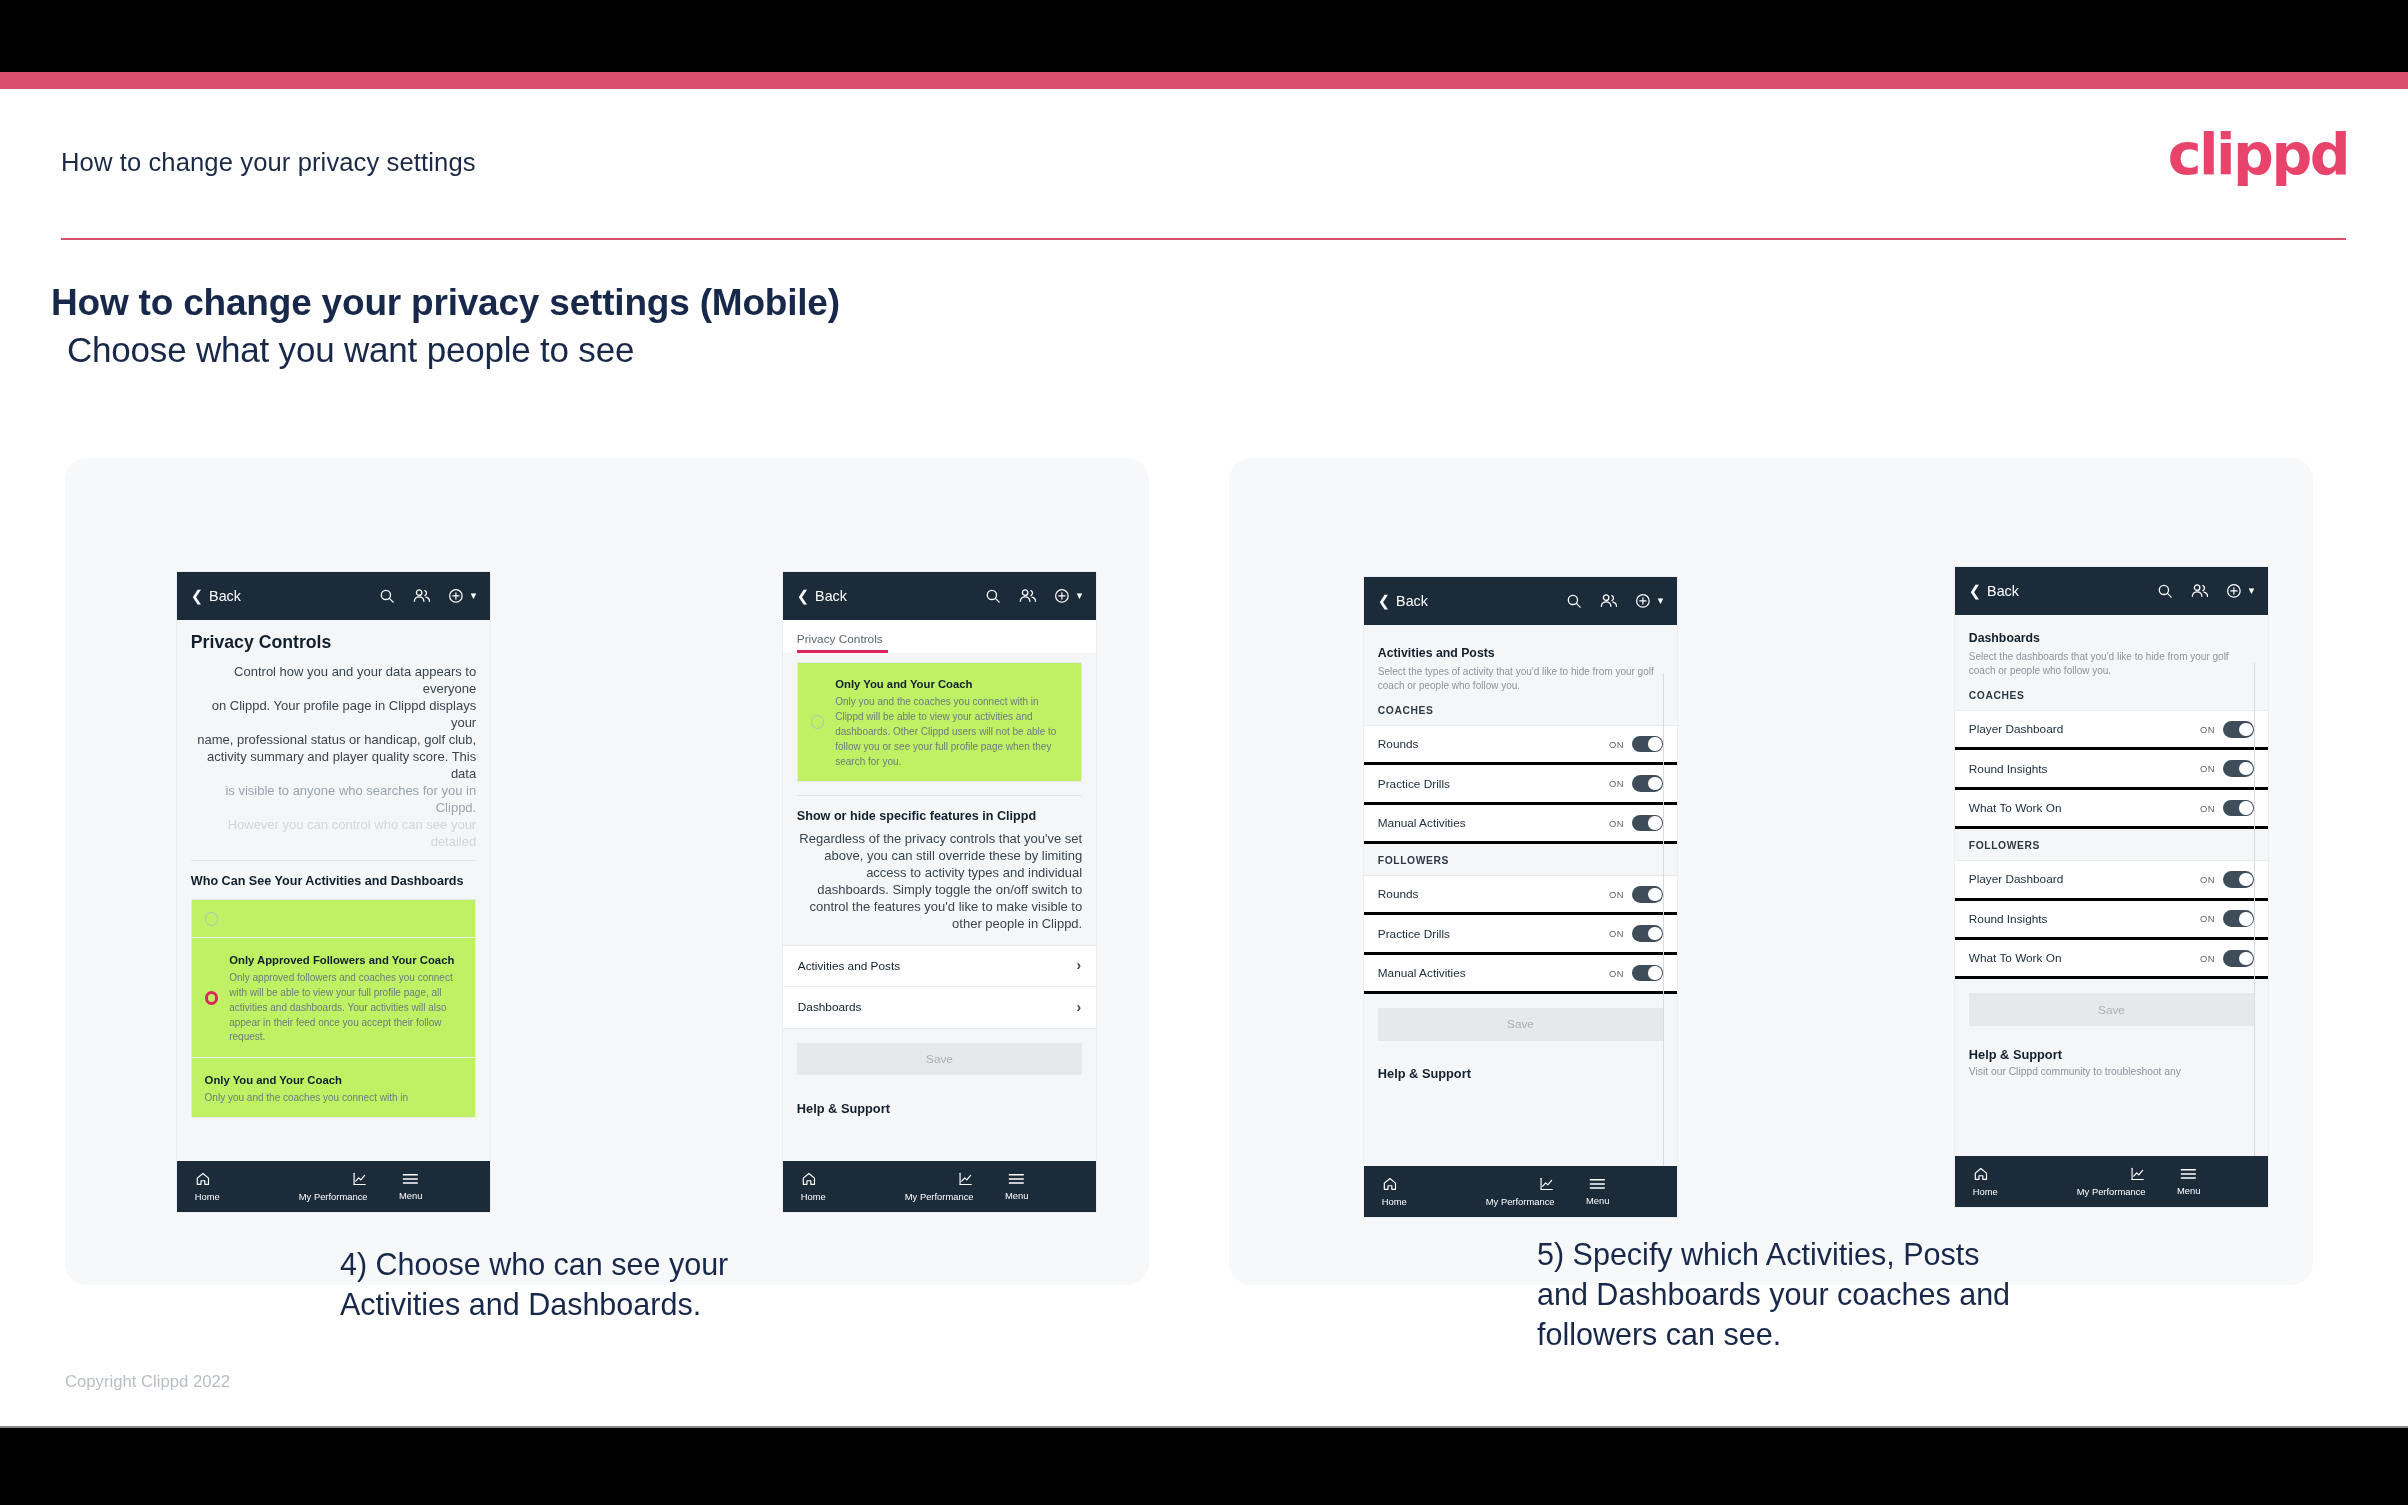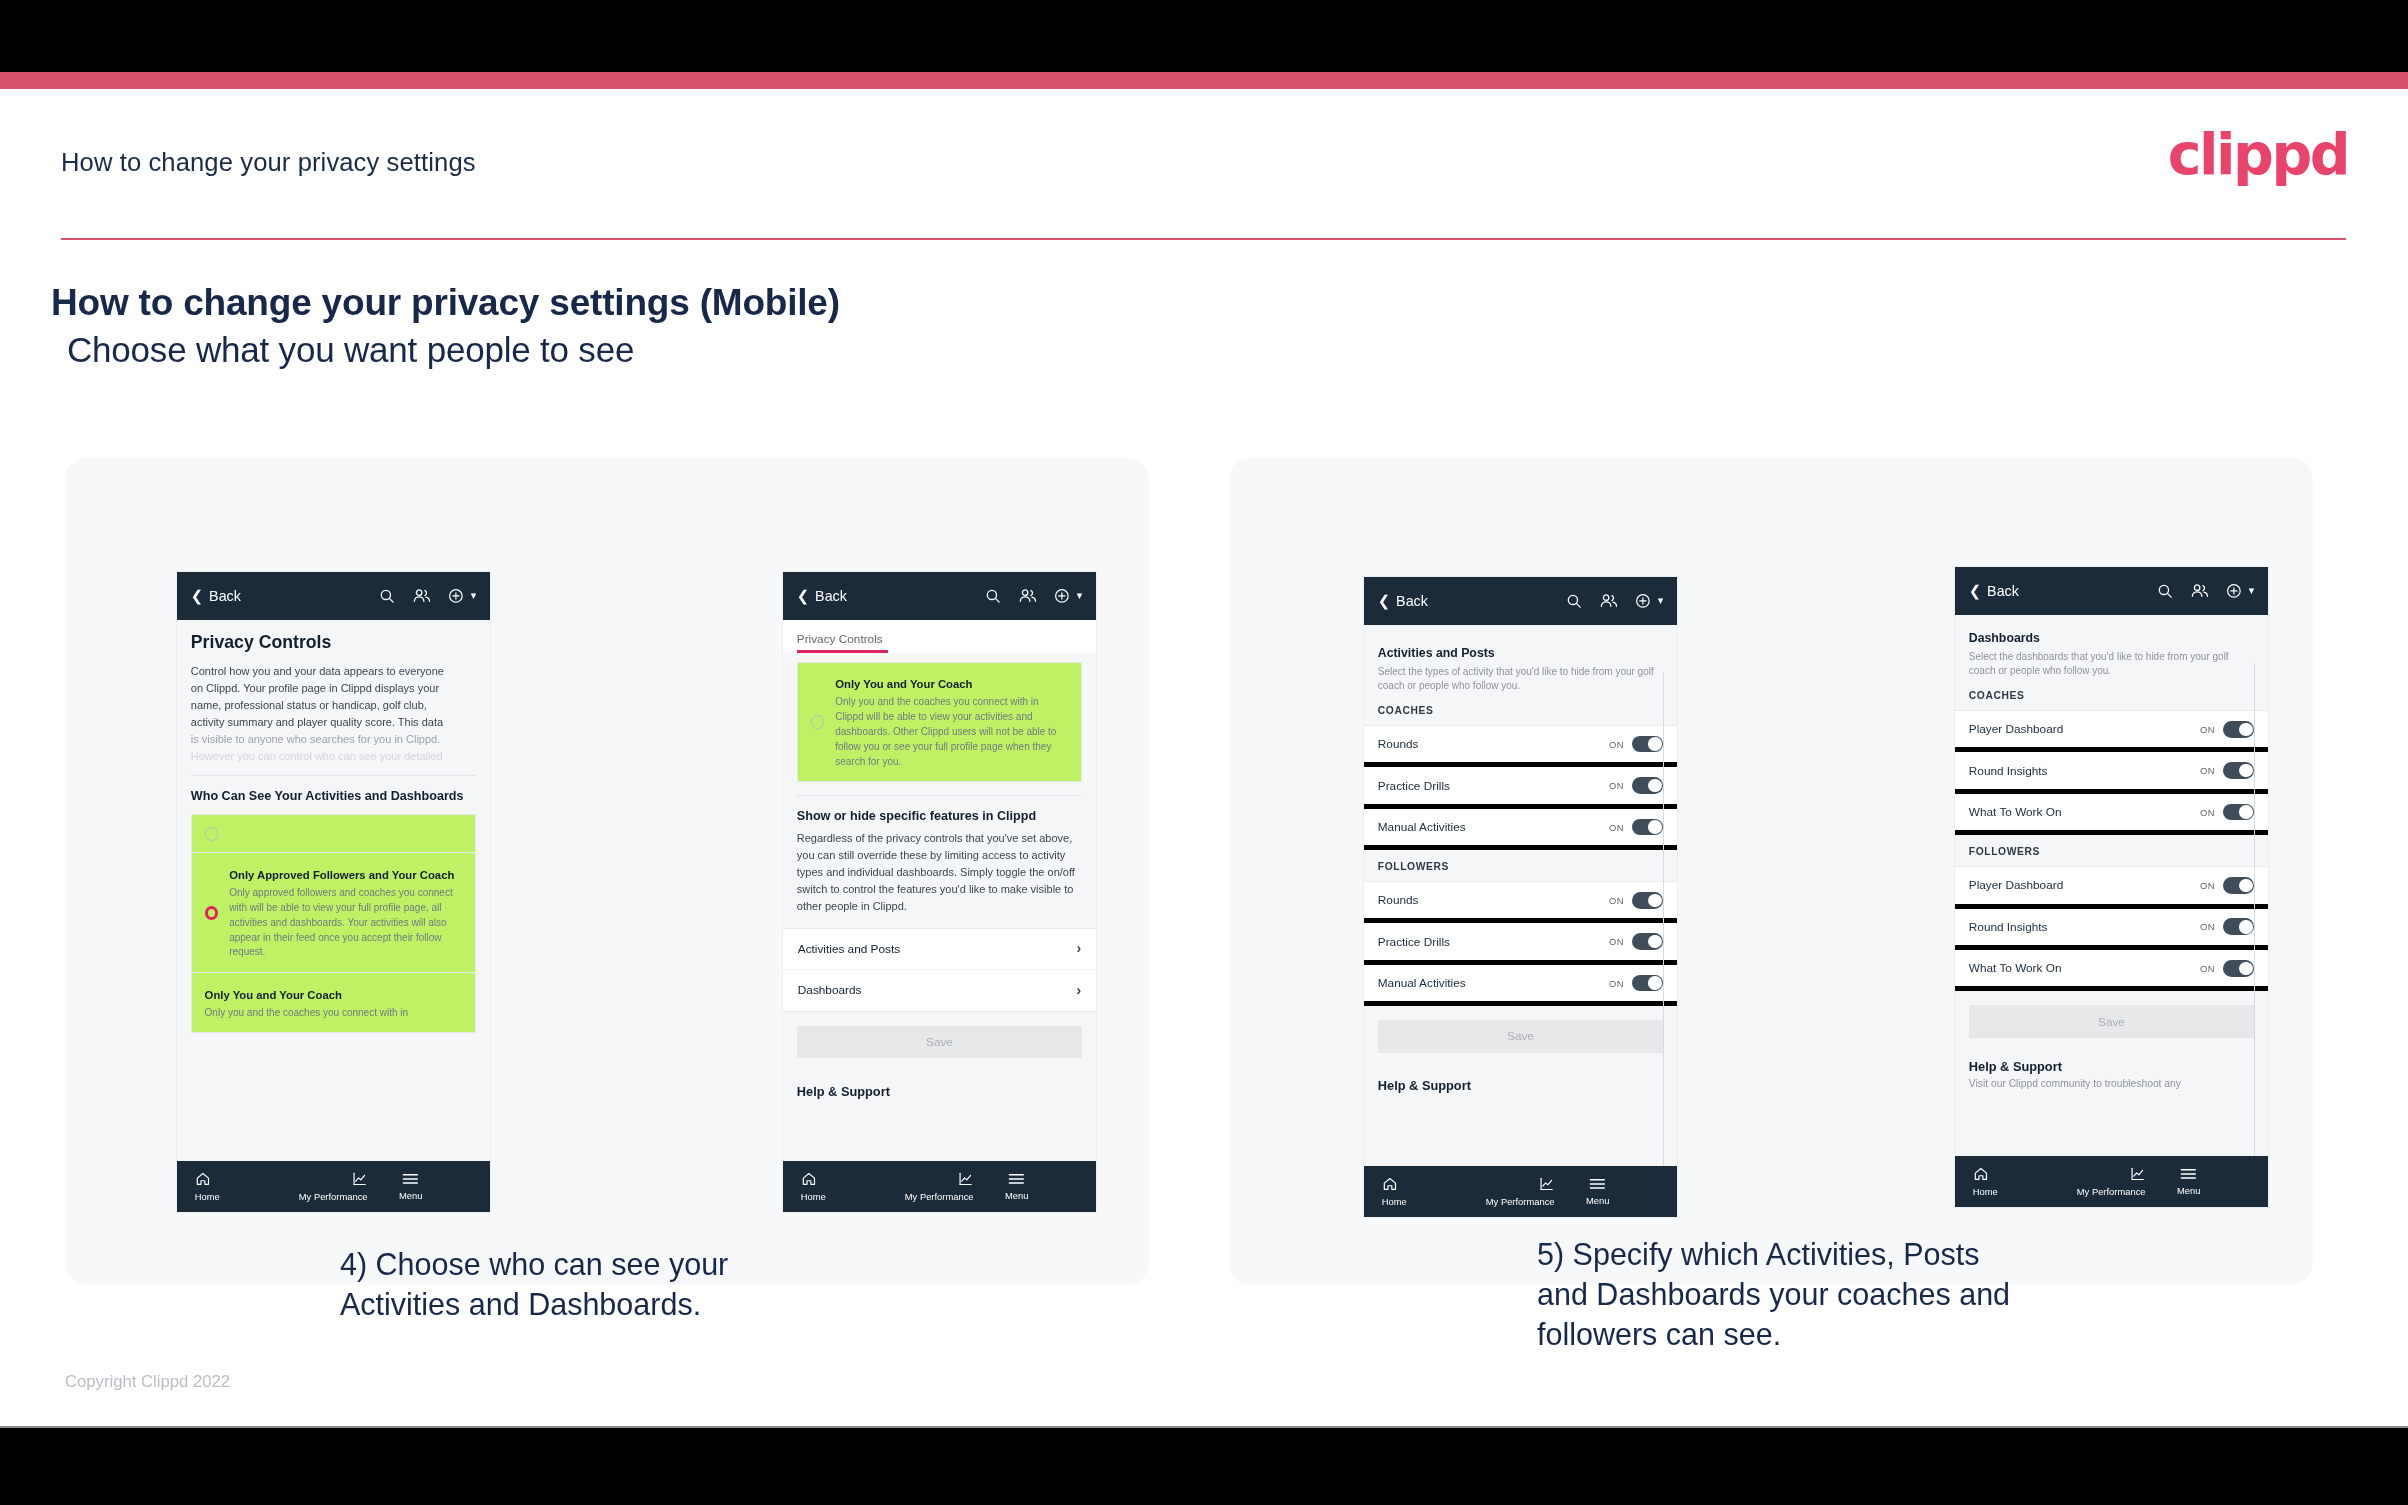--- a/index.html
+++ b/index.html
@@ -71,21 +71,21 @@
   }
   .tb-back { color:#fff; font-size:14.3px; display:flex; align-items:center; gap:5.9px; }
   .tb-chev { font-size:14.8px; line-height:1; }
   .tb-icons { margin-left:auto; display:flex; align-items:center; gap:17.7px; }
   .tb-icons svg { display:block; }
   .tb-caret { color:#fff; font-size:10.8px; margin-left:-10.8px; }
 
   .phone-body { position:relative; background:#f5f6f8; height:100%; }
 
   .scr-title { font-size:17.7px; font-weight:700; color:#12202e; padding:11.8px 13.8px 0; }
-  .scr-para  { font-size:11px; line-height:17px; color:#3a4550; padding:9.9px 13.8px 0; }
+  .scr-para  { font-size:13px; line-height:17px; color:#3a4550; padding:9.9px 13.8px 0;text-align:right; }
   .fade1 { color:#9aa3ab; }
   .fade2 { color:#d2d7db; }
 
   .hr { height:1px; background:#e3e6e9; margin:10.8px 13.8px 0; }
 
   .sec-head { font-size:12.6px; font-weight:700; color:#12202e; padding:12.8px 13.8px 0; }
 
   .opt-box { margin:10.8px 13.8px 0; background:#bef264; border:1px solid #e6e9ec; }
   .opt {
     display:flex; align-items:center; gap:10.8px;
@@ -122,21 +122,21 @@
   }
 
   .help-head { font-size:12.8px; font-weight:700; color:#12202e; padding:25.6px 13.8px 0; }
   .help-sub  { font-size:10.3px; color:#8c949b; padding:3.9px 13.8px 0; }
 
   
   .grp-label { font-size:10.3px; font-weight:700; color:#2d3a45; letter-spacing:0.6px; padding:10.8px 13.8px 8.9px; }
   .tg-list { background:#fff; border-top:1px solid #e9ebed; }
   .tg-row {
     display:flex; align-items:center; padding:9.9px 13.8px;
-    border-bottom:5px solid #000000; background:#fff;
+    border-bottom:3px solid #000000; background:#fff;
   }
   .tg-label { font-size:11.8px; color:#20303f; }
   .tg-right { margin-left:auto; display:flex; align-items:center; gap:7.9px; }
   .tg-on { font-size:9.4px; color:#5b646c; letter-spacing:0.4px; }
   .switch {
     width:31.5px; height:16.7px; border-radius:8.9px; background:#3f4c59;
     position:relative; flex:0 0 31.5px;
   }
   .knob {
     position:absolute; right:1.7px; top:1.7px;

